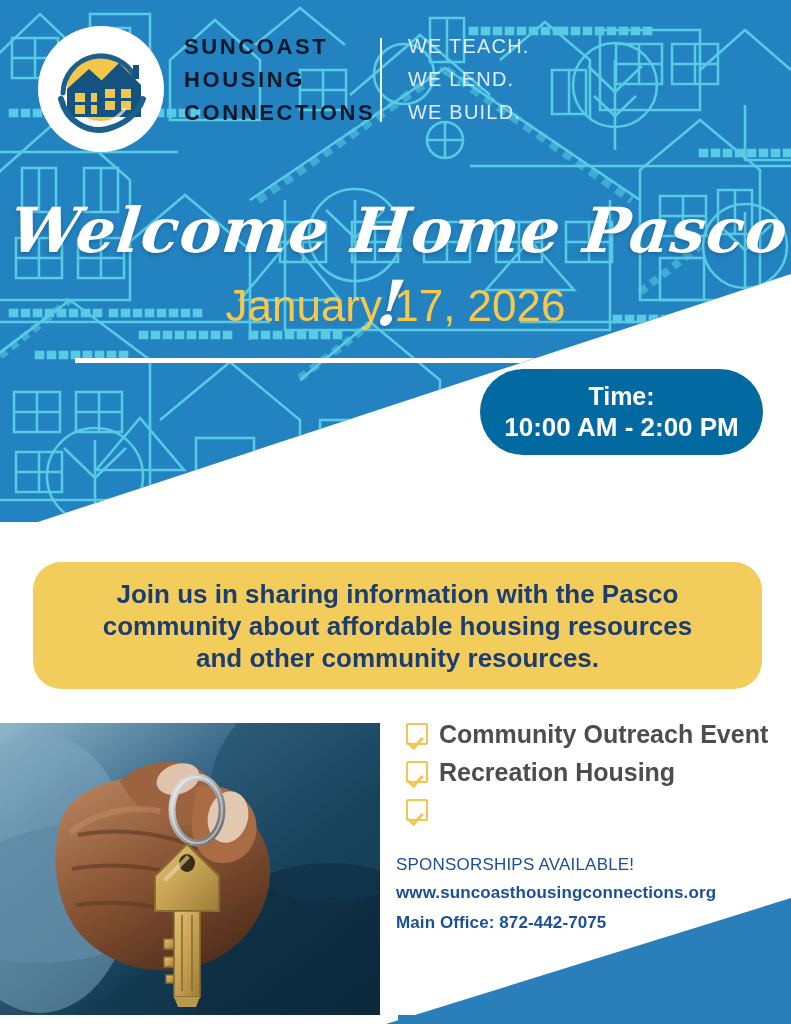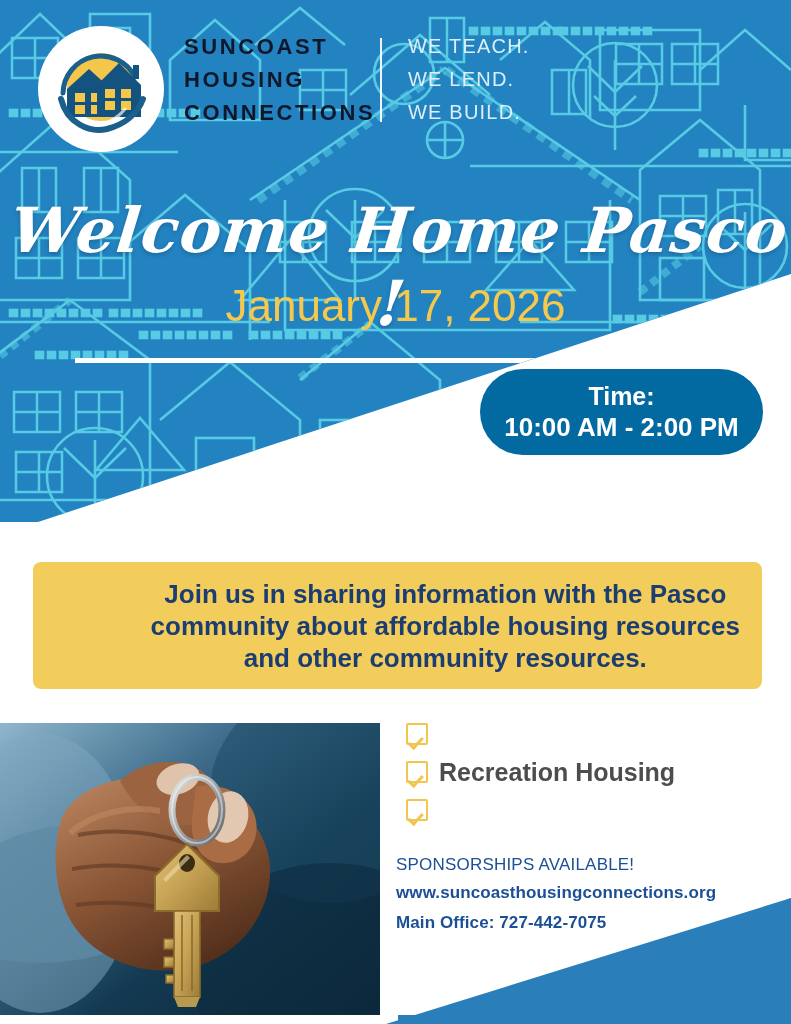--- a/index.html
+++ b/index.html
@@ -104,22 +104,22 @@
     font-size:26px;
     font-weight:bold;
     line-height:34px;
     white-space:pre-line;
   }
 
   
   .callout{
     position:absolute;left:33px;top:562px;width:729px;height:127px;
     background:#f3cd5b;
-    border-radius:8px;
-    display:flex;align-items:center;justify-content:flex-end;
+    border-radius:28px;
+    display:flex;align-items:center;justify-content:center;
     box-sizing:border-box;
     padding:0 22px;
   }
   .callout p{
     margin:0;
     text-align:center;
     color:#1b3d72;
     font-size:26px;
     font-weight:bold;
     line-height:32px;
@@ -438,34 +438,35 @@
         <path d="M174 274 L200 274 L196 284 L178 284 Z" fill="#b89a4e"></path>
 
         <path d="M163 156 L187 132 L190 135 L166 159 Z" fill="#f0dba6" opacity=".6"></path>
       </g>
     </svg>
   </div>
 
   <div class="checklist">
     <div class="check-row">
       <span class="cbox"></span>
+      <span class="check-label">Community Outreach Event</span>
     </div>
     <div class="check-row">
       <span class="cbox"></span>
       <span class="check-label">Recreation Housing</span>
     </div>
     <div class="check-row">
       <span class="cbox"></span>
     </div>
   </div>
 
   <div class="contact">
     <div class="c1">SPONSORSHIPS AVAILABLE!</div>
     <div class="c2">www.suncoasthousingconnections.org</div>
-    <div class="c3">Main Office: 727-442-7075</div>
+    <div class="c3">Main Office: 872-442-7075</div>
   </div>
 
   <svg class="wedge" viewBox="0 0 791 1024">
     <polygon points="791,898 791,1024 398,1024 398,1015 520,1015" fill="#2a7fba"></polygon>
     <polygon points="791,898 791,1024 386,1024" fill="#2a7fba"></polygon>
   </svg>
 
 </div>
 
 </body></html>

